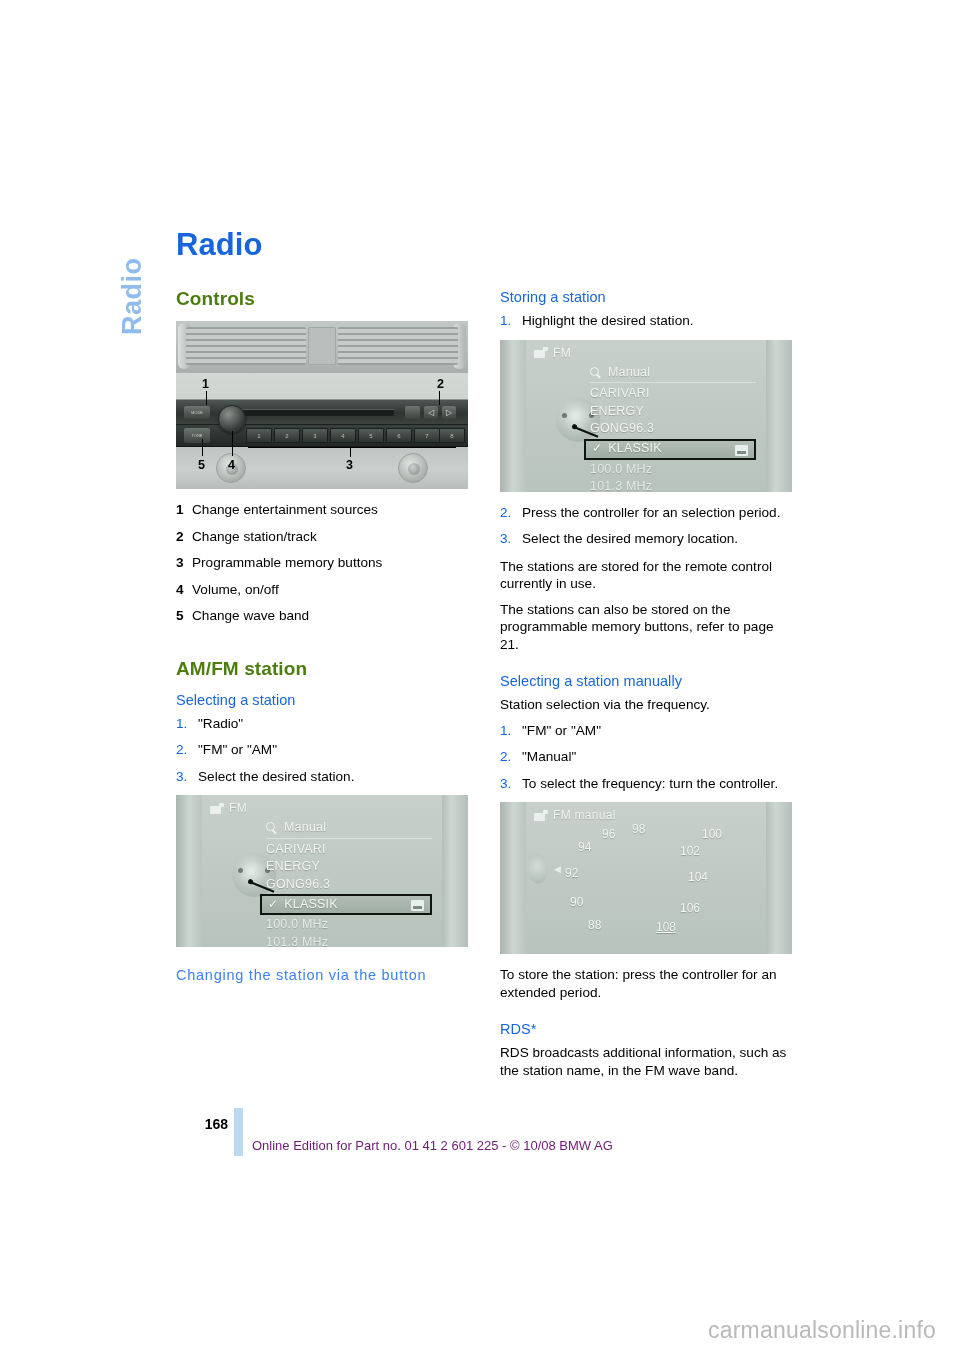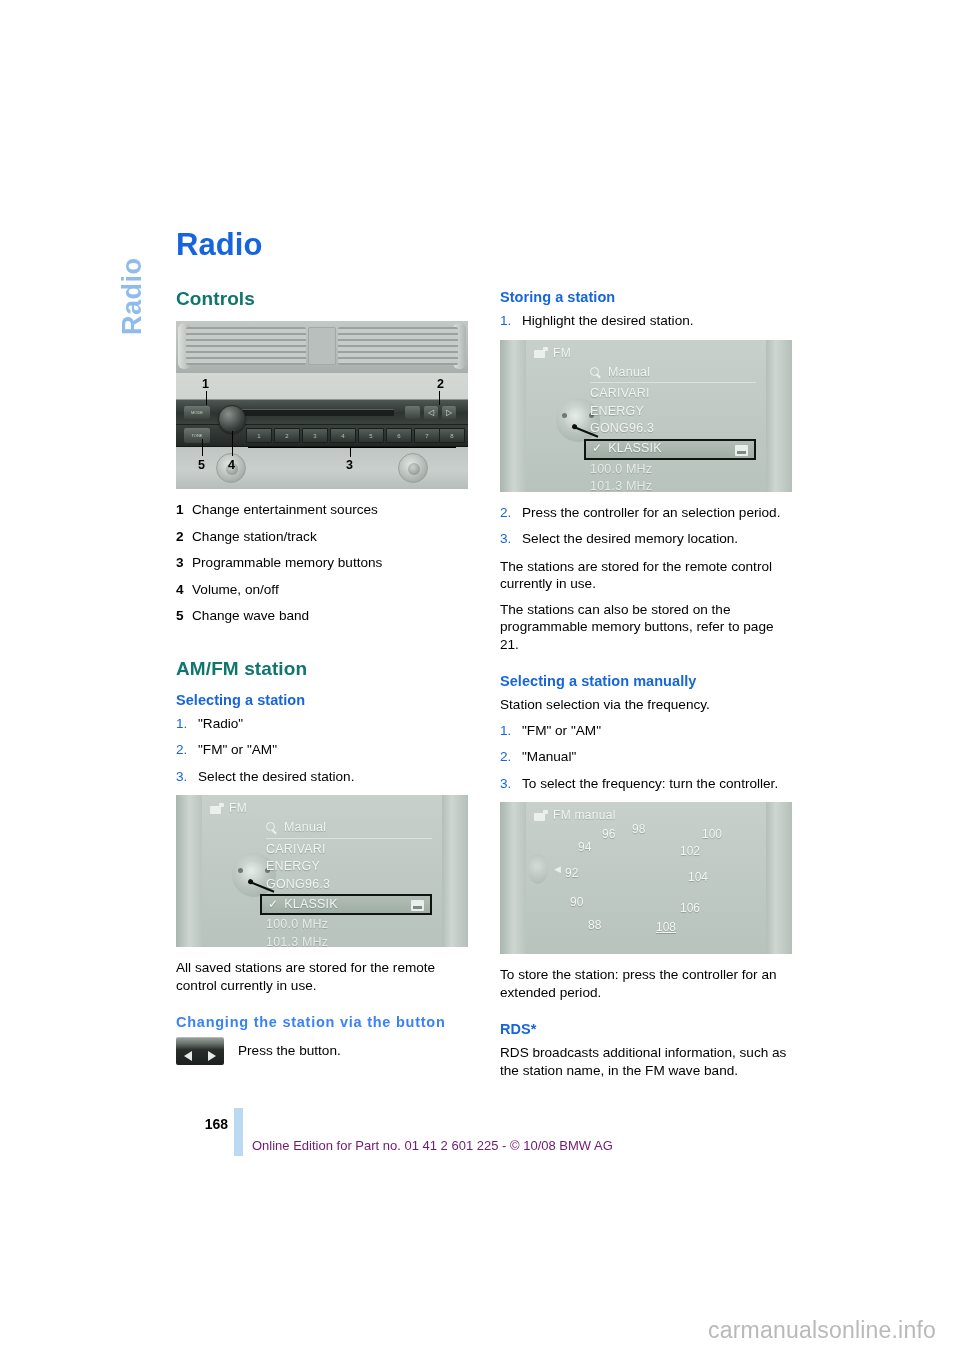--- a/index.html
+++ b/index.html
@@ -36,30 +36,30 @@
   .col { width: 292px; }
 
   h1.page-title {
     color: #1665dc;
     font-size: 31px; font-weight: bold;
     line-height: 34px;
     margin-bottom: 26px;
     letter-spacing: 0.1px;
   }
   h2.sec {
-    color: #0f766e;
+    color: #4d7c0f;
     font-size: 19px; font-weight: bold;
     line-height: 22px;
     margin-bottom: 11px;
     letter-spacing: 0.1px;
   }
   h2.sec.spaced { margin-top: 33px; }
   h3.sub {
     color: #1665dc;
-    font-size: 14.5px; font-weight: bold;
+    font-size: 14.5px; font-weight: normal;
     line-height: 18px;
     margin-bottom: 6px;
     letter-spacing: 0.05px;
   }
   h3.sub.light {
     color: #3b82f6;
     letter-spacing: 0.75px;
     font-size: 14.5px;
   }
   h3.sub.spaced { margin-top: 19px; }
@@ -556,31 +556,23 @@
                   <span>KLASSIK</span>
                   <span class="cassette"></span>
                 </div>
                 <div class="id-row dim">100.0 MHz</div>
                 <div class="id-row dim">101.3 MHz</div>
               </div>
             </div>
           </div>
         </div>
 
-        <p class="body">All saved stations are stored for the remote control currently in use.</p>
 
         <h3 class="sub light spaced">Changing the station via the button</h3>
 
-        <div class="btn-row">
-          <div class="swbutton">
-            <span class="tri l"></span>
-            <span class="tri r"></span>
-          </div>
-          <span class="label">Press the button.</span>
-        </div>
 
       </div>
 
       <div class="col">
 
         <h3 class="sub">Storing a station</h3>
         <ol class="steps">
           <li>
             <span class="num">1.</span>
             <span class="txt">Highlight the desired station.</span>

